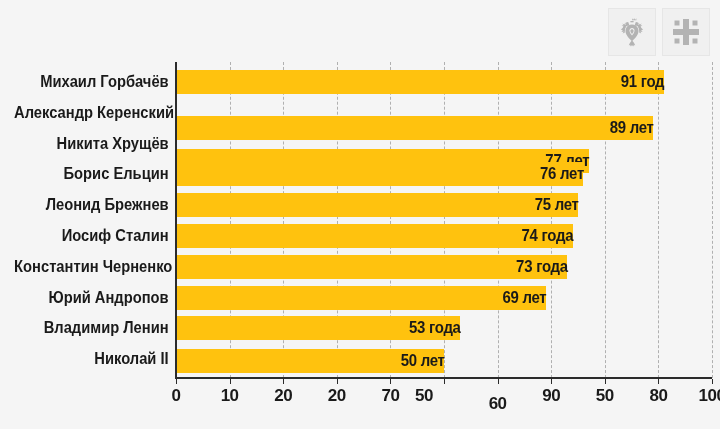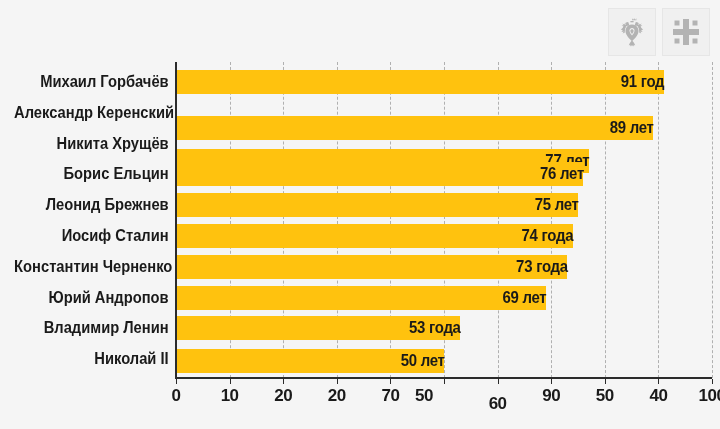--- a/index.html
+++ b/index.html
@@ -257,21 +257,21 @@
       <div class="tick-label" style="left: 390.4px;">70</div>
       <div class="tick" style="left: 444px;"></div>
       <div class="tick-label" style="left: 424px;">50</div>
       <div class="tick" style="left: 497.6px;"></div>
       <div class="tick-label" style="left: 497.6px; margin-top: 8px;">60</div>
       <div class="tick" style="left: 551.2px;"></div>
       <div class="tick-label" style="left: 551.2px;">90</div>
       <div class="tick" style="left: 604.8px;"></div>
       <div class="tick-label" style="left: 604.8px;">50</div>
       <div class="tick" style="left: 658.4px;"></div>
-      <div class="tick-label" style="left: 658.4px;">40</div>
+      <div class="tick-label" style="left: 658.4px;">80</div>
       <div class="tick" style="left: 712px;"></div>
       <div class="tick-label" style="left: 712px;">100</div>
     </div>
   <div id="cats">
       <div class="cat-label-wrap" style="top: 70px; padding-right: 8px;">Михаил Горбачёв</div>
       <div class="cat-label-wrap" style="top: 100.8px; padding-right: 8px;">Александр Керенский</div>
       <div class="cat-label-wrap" style="top: 131.6px; padding-right: 8px;">Никита Хрущёв</div>
       <div class="cat-label-wrap" style="top: 162.4px; padding-right: 8px;">Борис Ельцин</div>
       <div class="cat-label-wrap" style="top: 193.2px; padding-right: 8px;">Леонид Брежнев</div>
       <div class="cat-label-wrap" style="top: 224px; padding-right: 8px;">Иосиф Сталин</div>

